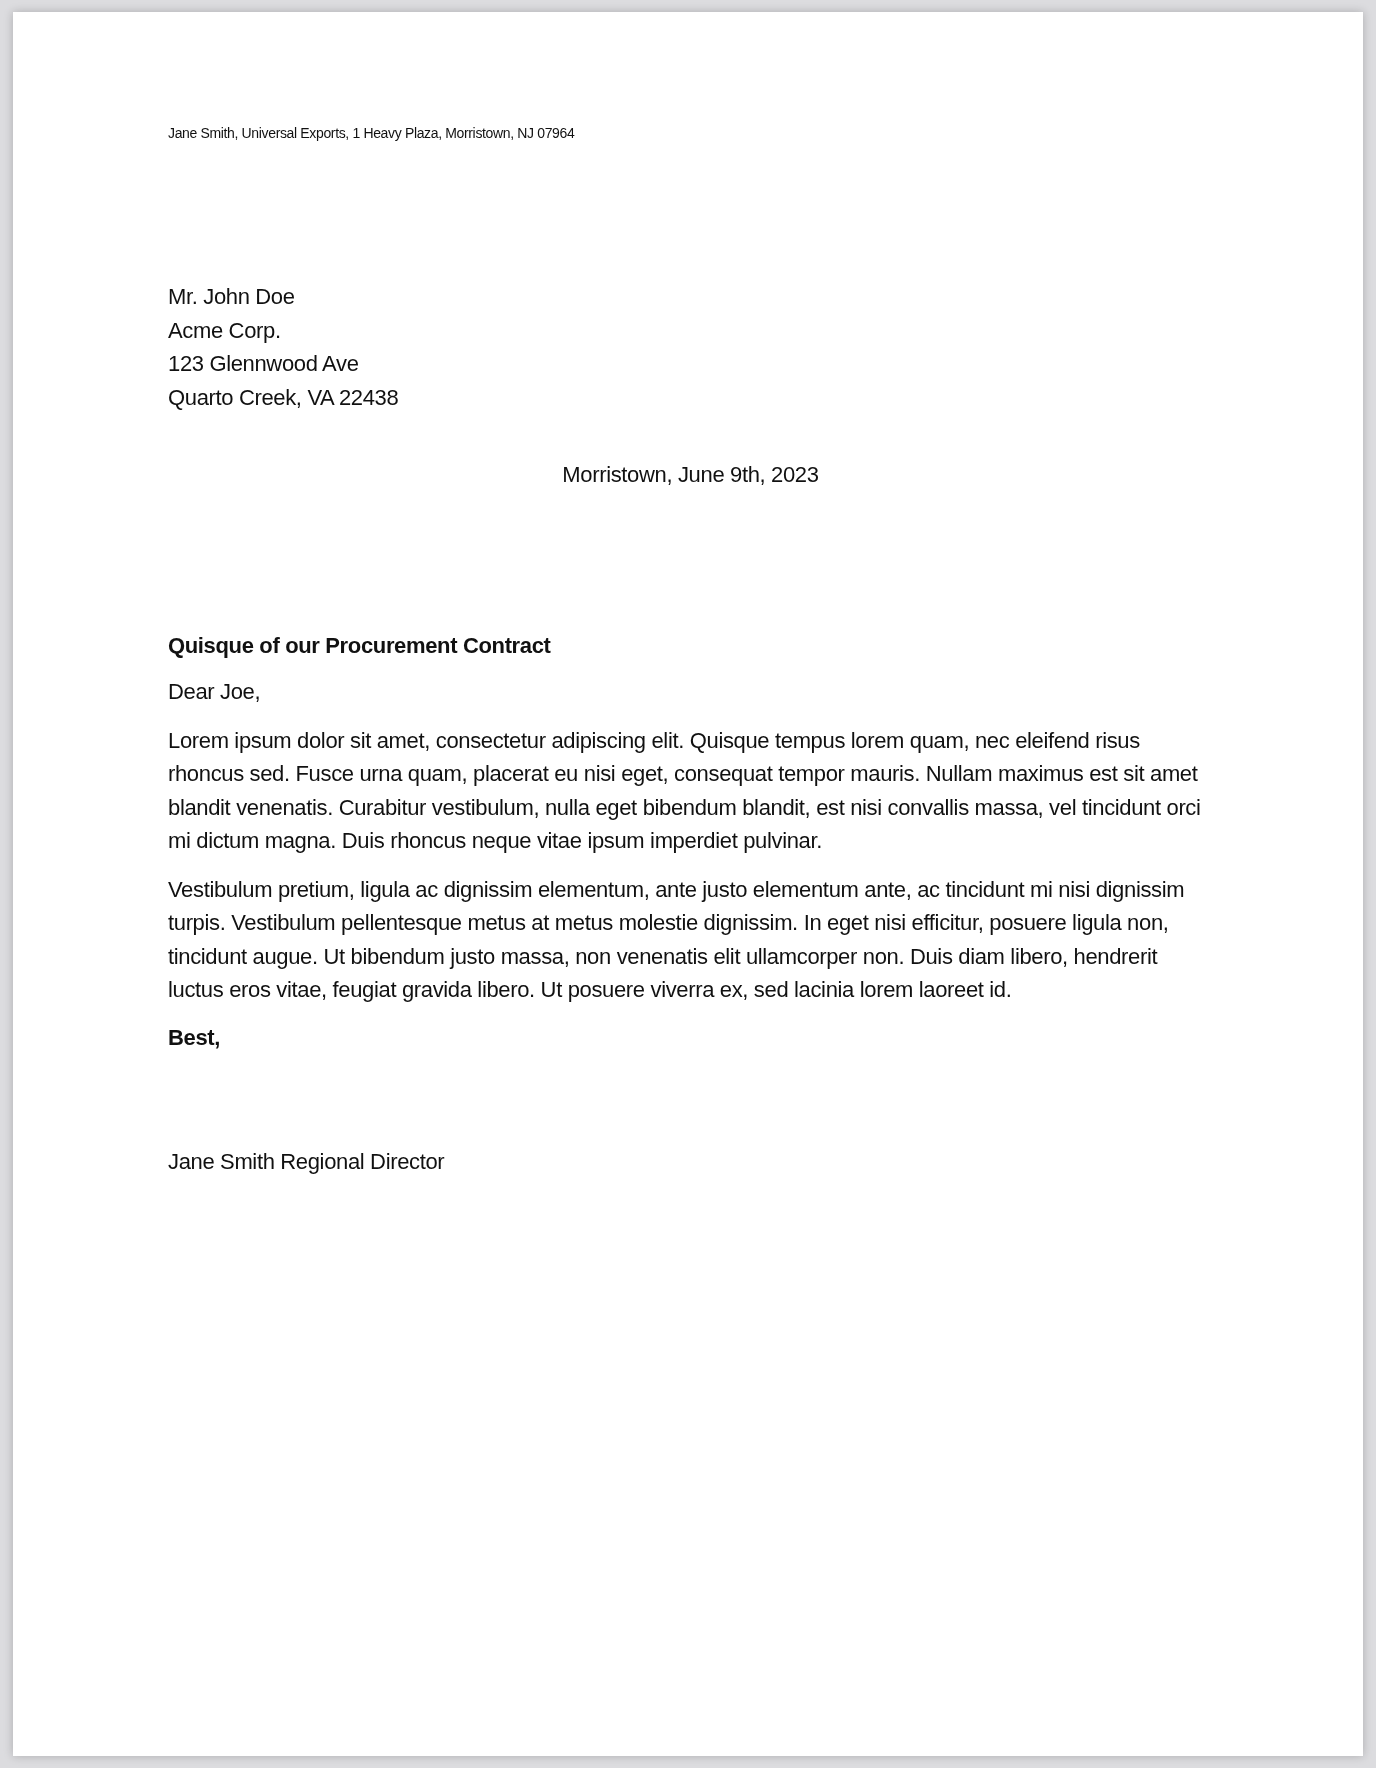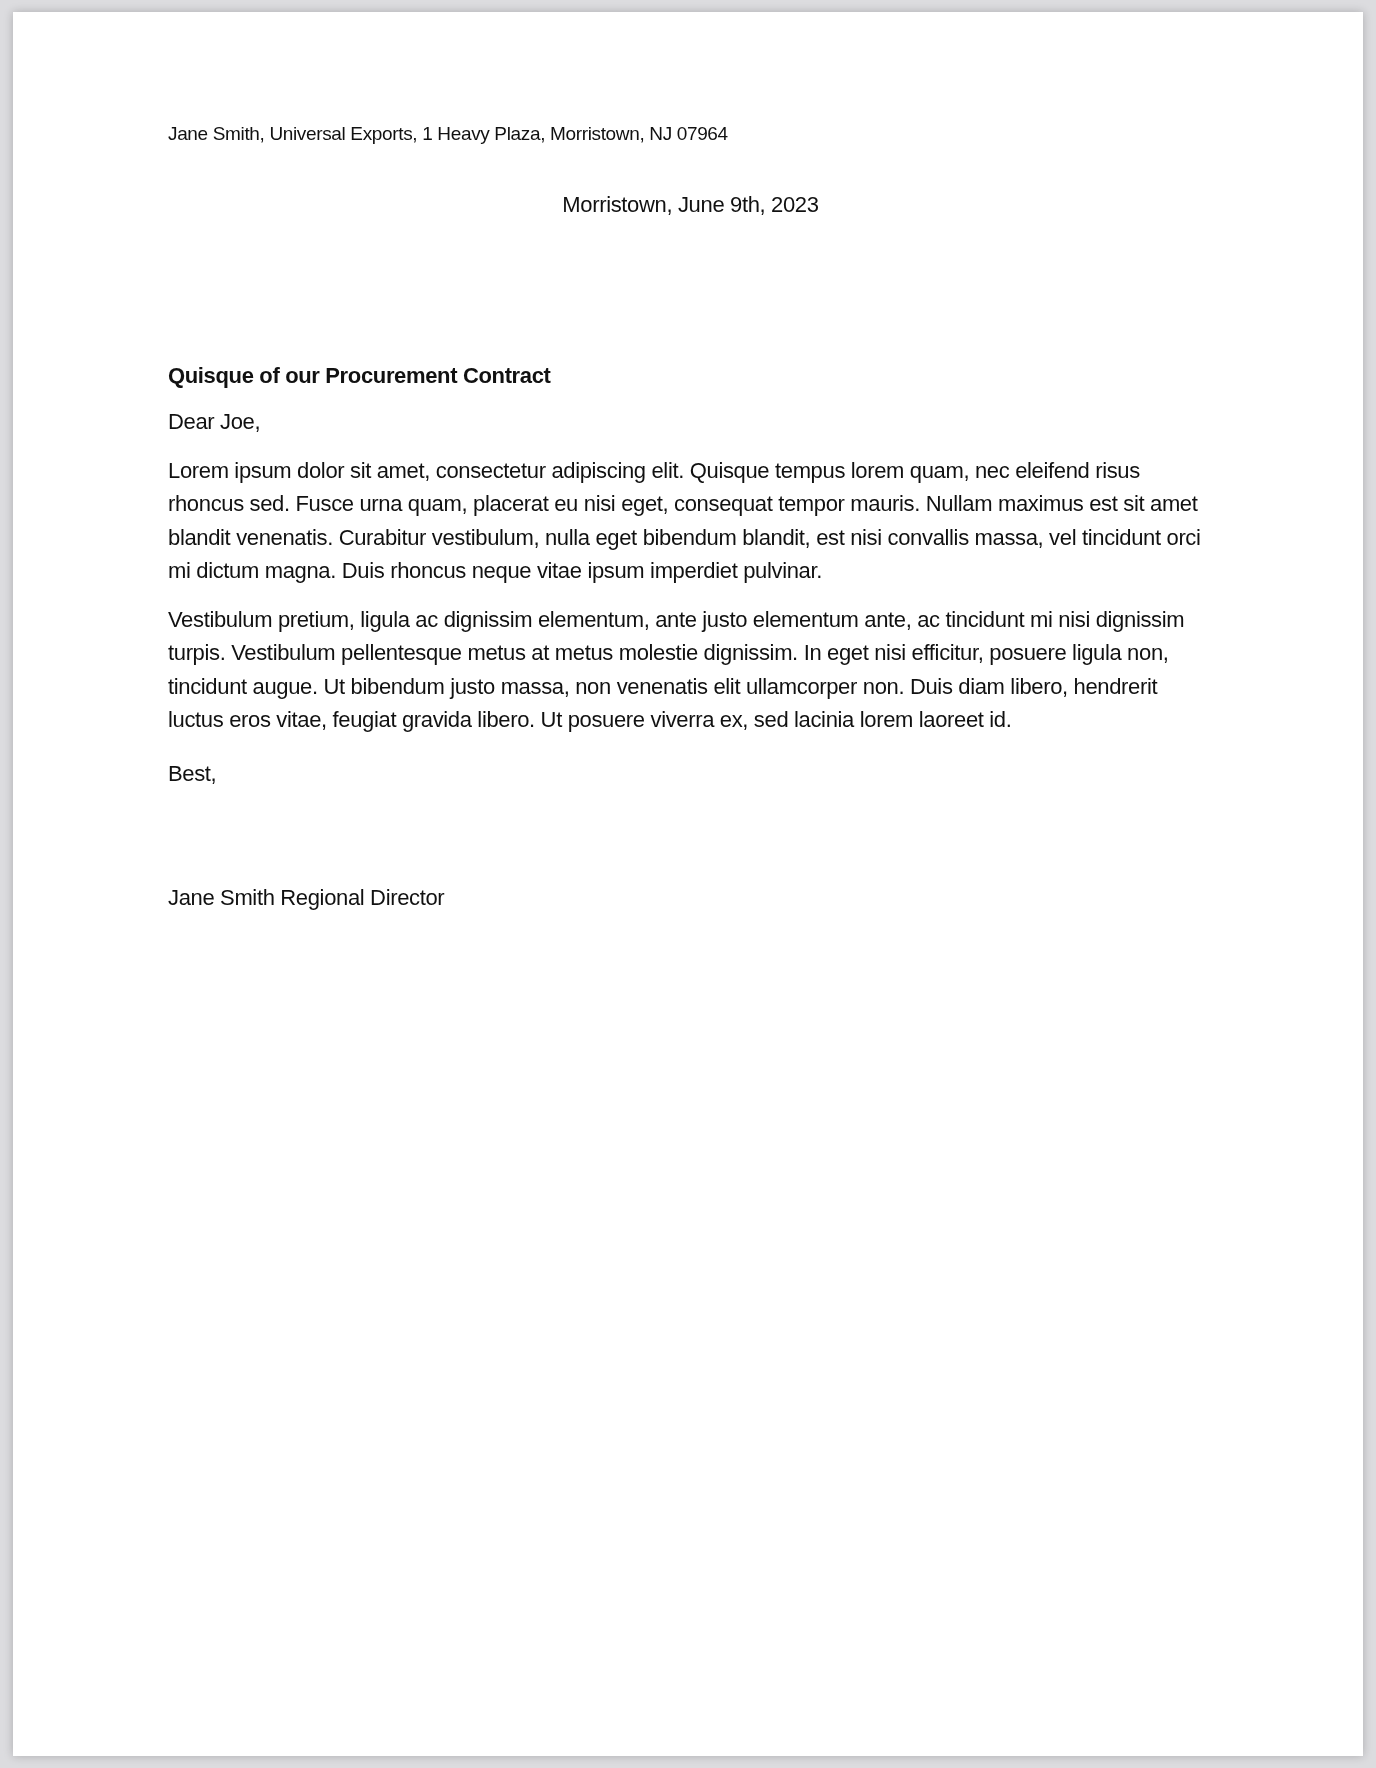--- a/index.html
+++ b/index.html
@@ -22,21 +22,21 @@
     box-shadow: 0 0 9px rgba(0,0,0,0.22);
   }
   .content {
     padding: 111px 145px 0 155px;
     color: #111111;
     font-size: 22px;
     line-height: 33.5px;
     letter-spacing: -0.35px;
   }
   .sender-line {
-    font-size: 19px;
+    font-size: 14px;
     line-height: 21px;
   }
   .recipient {
     margin-top: 136px;
   }
   .date-line {
     margin-top: 44px;
     text-align: center;
     padding-right: 5px;
   }
@@ -45,34 +45,41 @@
     font-weight: bold;
   }
   .salutation {
     margin-top: 13px;
   }
   .para {
     margin-top: 15px;
     max-width: 1040px;
   }
   .closing {
-    margin-top: 20px;
+    margin-top: 14px;
+    font-weight: bold;
   }
   .signature {
     margin-top: 91px;
   }
 </style>
 </head>
 <body>
 
 <div class="page">
   <div class="content">
 
     <div class="sender-line">Jane Smith, Universal Exports, 1 Heavy Plaza, Morristown, NJ 07964</div>
 
+    <div class="recipient">
+      <div>Mr. John Doe</div>
+      <div>Acme Corp.</div>
+      <div>123 Glennwood Ave</div>
+      <div>Quarto Creek, VA 22438</div>
+    </div>
 
     <div class="date-line">Morristown, June 9th, 2023</div>
 
     <div class="subject">Quisque of our Procurement Contract</div>
 
     <div class="salutation">Dear Joe,</div>
 
     <div class="para">Lorem ipsum dolor sit amet, consectetur adipiscing elit. Quisque tempus lorem quam, nec eleifend risus rhoncus sed. Fusce urna quam, placerat eu nisi eget, consequat tempor mauris. Nullam maximus est sit amet blandit venenatis. Curabitur vestibulum, nulla eget bibendum blandit, est nisi convallis massa, vel tincidunt orci mi dictum magna. Duis rhoncus neque vitae ipsum imperdiet pulvinar.</div>
 
     <div class="para">Vestibulum pretium, ligula ac dignissim elementum, ante justo elementum ante, ac tincidunt mi nisi dignissim turpis. Vestibulum pellentesque metus at metus molestie dignissim. In eget nisi efficitur, posuere ligula non, tincidunt augue. Ut bibendum justo massa, non venenatis elit ullamcorper non. Duis diam libero, hendrerit luctus eros vitae, feugiat gravida libero. Ut posuere viverra ex, sed lacinia lorem laoreet id.</div>

